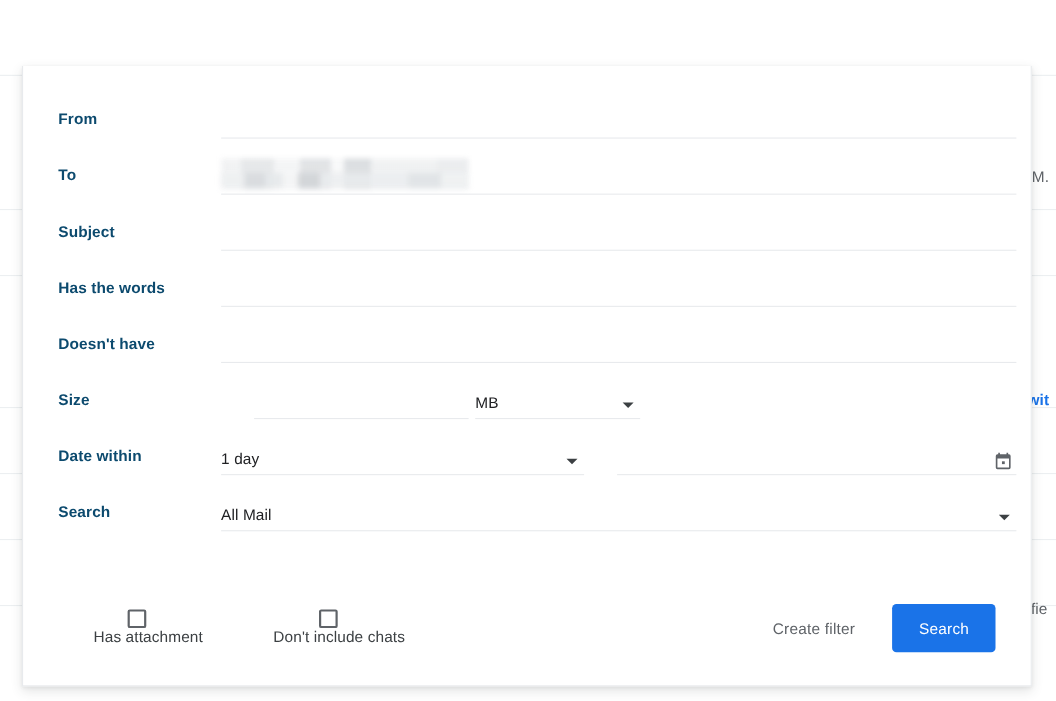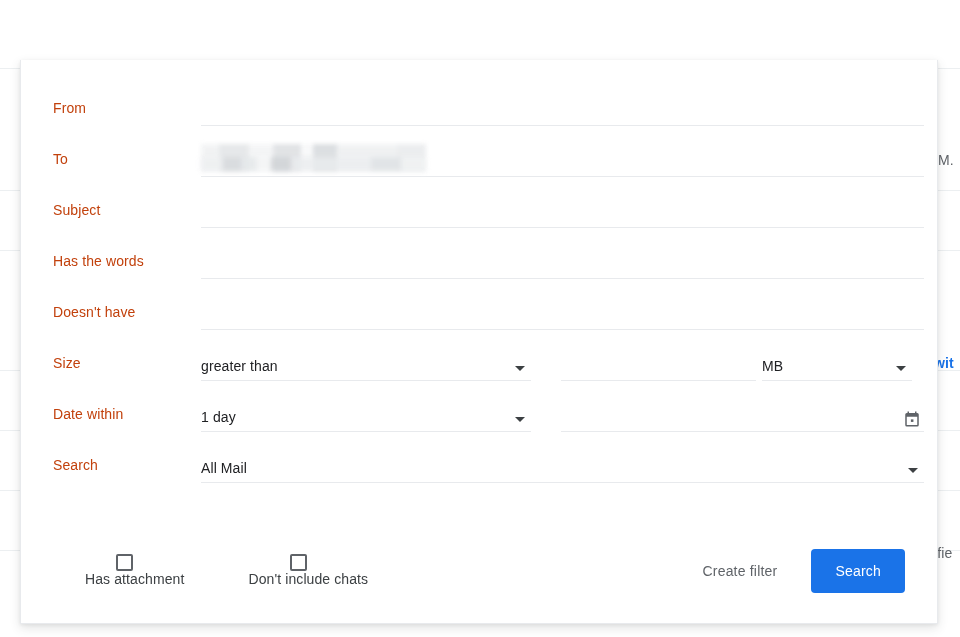--- a/index.html
+++ b/index.html
@@ -109,25 +109,26 @@
     left: 32px;
     right: 13px;
     height: 44px;
     display: flex;
     align-items: flex-end;
   }
   .row-label {
     width: 148px;
     flex: 0 0 148px;
     font-size: 14px;
-    color: #c2410c;
+    color: #0c4a6e;
     line-height: 18px;
     padding-bottom: 9px;
     letter-spacing: .1px;
     white-space: nowrap;
+    font-weight: bold;
   }
   .field-wrap {
     flex: 1 1 auto;
     position: relative;
     display: flex;
     align-items: flex-end;
   }
   .txt {
     width: 100%;
     border: none;
@@ -345,26 +346,20 @@
       <div class="row" style="top:226px">
         <div class="row-label">Doesn't have</div>
         <div class="field-wrap">
           <input class="txt" type="text" placeholder="" style="">
         </div>
       </div>
 
       <div class="row" style="top:277px">
         <div class="row-label">Size</div>
         <div class="field-wrap">
-          <div class="split-left">
-            <div class="sel">
-              <span class="sel-value">greater than</span>
-              <span class="caret"></span>
-            </div>
-          </div>
           <div class="split-gap"></div>
           <div class="split-mid">
             <input class="txt" type="text" placeholder="" style="">
           </div>
           <div class="split-gap2"></div>
           <div class="split-right">
             <div class="sel">
               <span class="sel-value">MB</span>
               <span class="caret"></span>
             </div>

